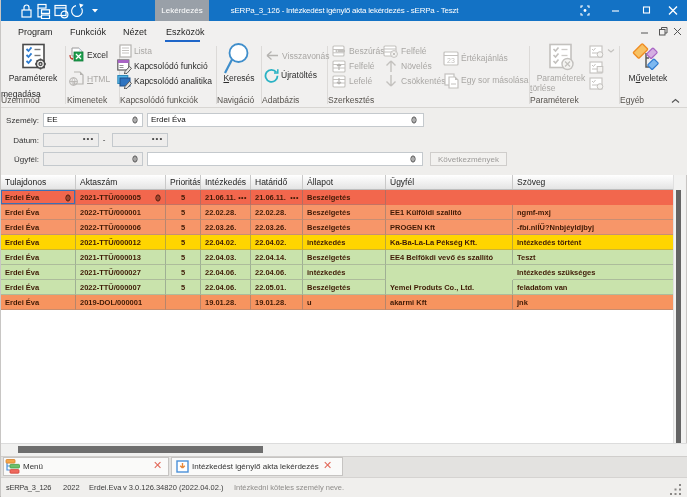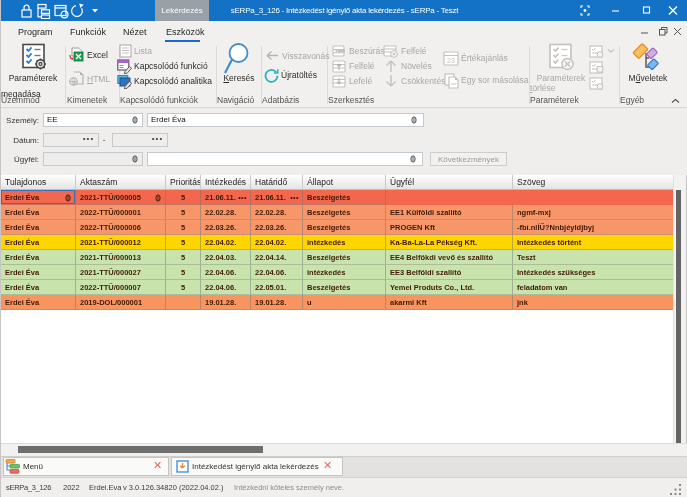--- a/index.html
+++ b/index.html
@@ -390,21 +390,20 @@
       <div class="gcell" style="left:385px;width:127px">EE4 Belfökdi vevő és szallító</div>
       <div class="gcell" style="left:512px;width:160px;border-right:none">Teszt</div>
   </div>
   <div class="grow" style="top:265px;background:#c9e3ac">
     <div class="gcell" style="left:0;width:75px;">Erdei Éva</div>
       <div class="gcell" style="left:75px;width:90px">2021-TTÜ/000027</div>
       <div class="gcell" style="left:165px;width:35px;text-align:center;padding-left:0">5</div>
       <div class="gcell" style="left:200px;width:50px">22.04.06.</div>
       <div class="gcell" style="left:250px;width:52px">22.04.06.</div>
       <div class="gcell" style="left:302px;width:83px">intézkedés</div>
-      <div class="gcell" style="left:385px;width:127px">EE3 Belföldi szallító</div>
       <div class="gcell" style="left:512px;width:160px;border-right:none">Intézkedés szükséges</div>
   </div>
   <div class="grow" style="top:280px;background:#c9e3ac">
     <div class="gcell" style="left:0;width:75px;">Erdei Éva</div>
       <div class="gcell" style="left:75px;width:90px">2022-TTÜ/000007</div>
       <div class="gcell" style="left:165px;width:35px;text-align:center;padding-left:0">5</div>
       <div class="gcell" style="left:200px;width:50px">22.04.06.</div>
       <div class="gcell" style="left:250px;width:52px">22.05.01.</div>
       <div class="gcell" style="left:302px;width:83px">Beszélgetés</div>
       <div class="gcell" style="left:385px;width:127px">Yemei Produts Co., Ltd.</div>

